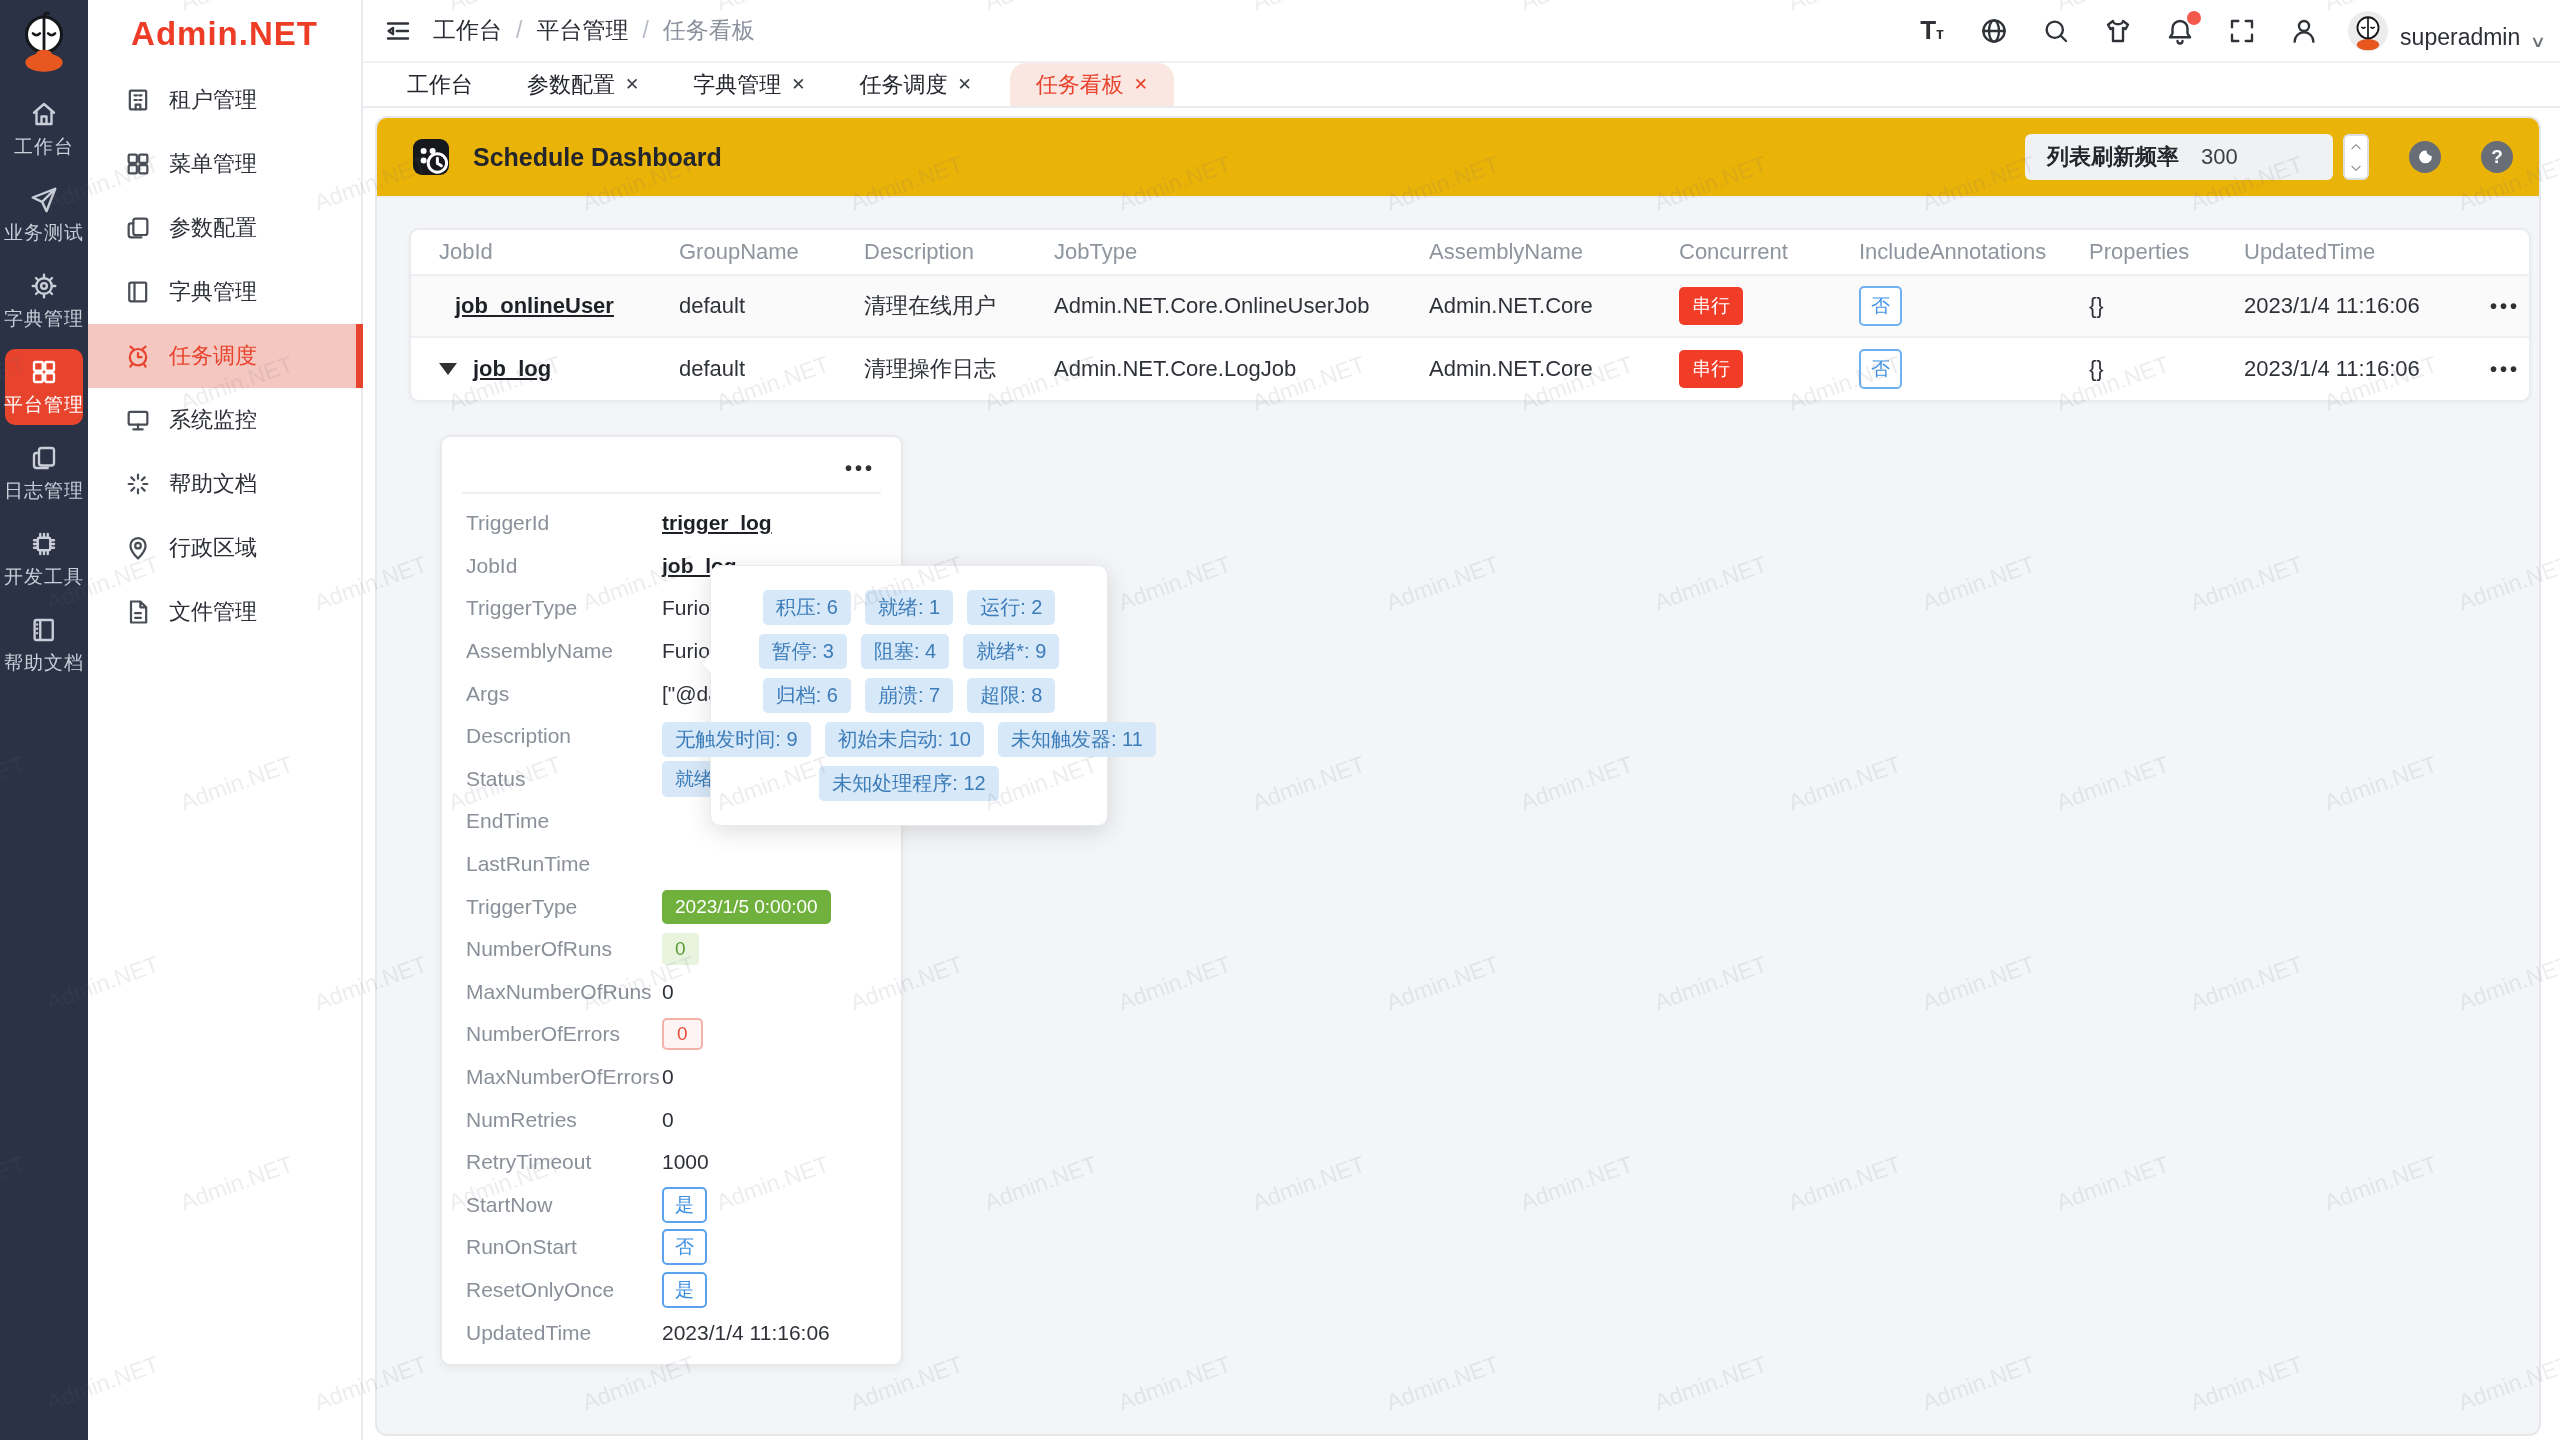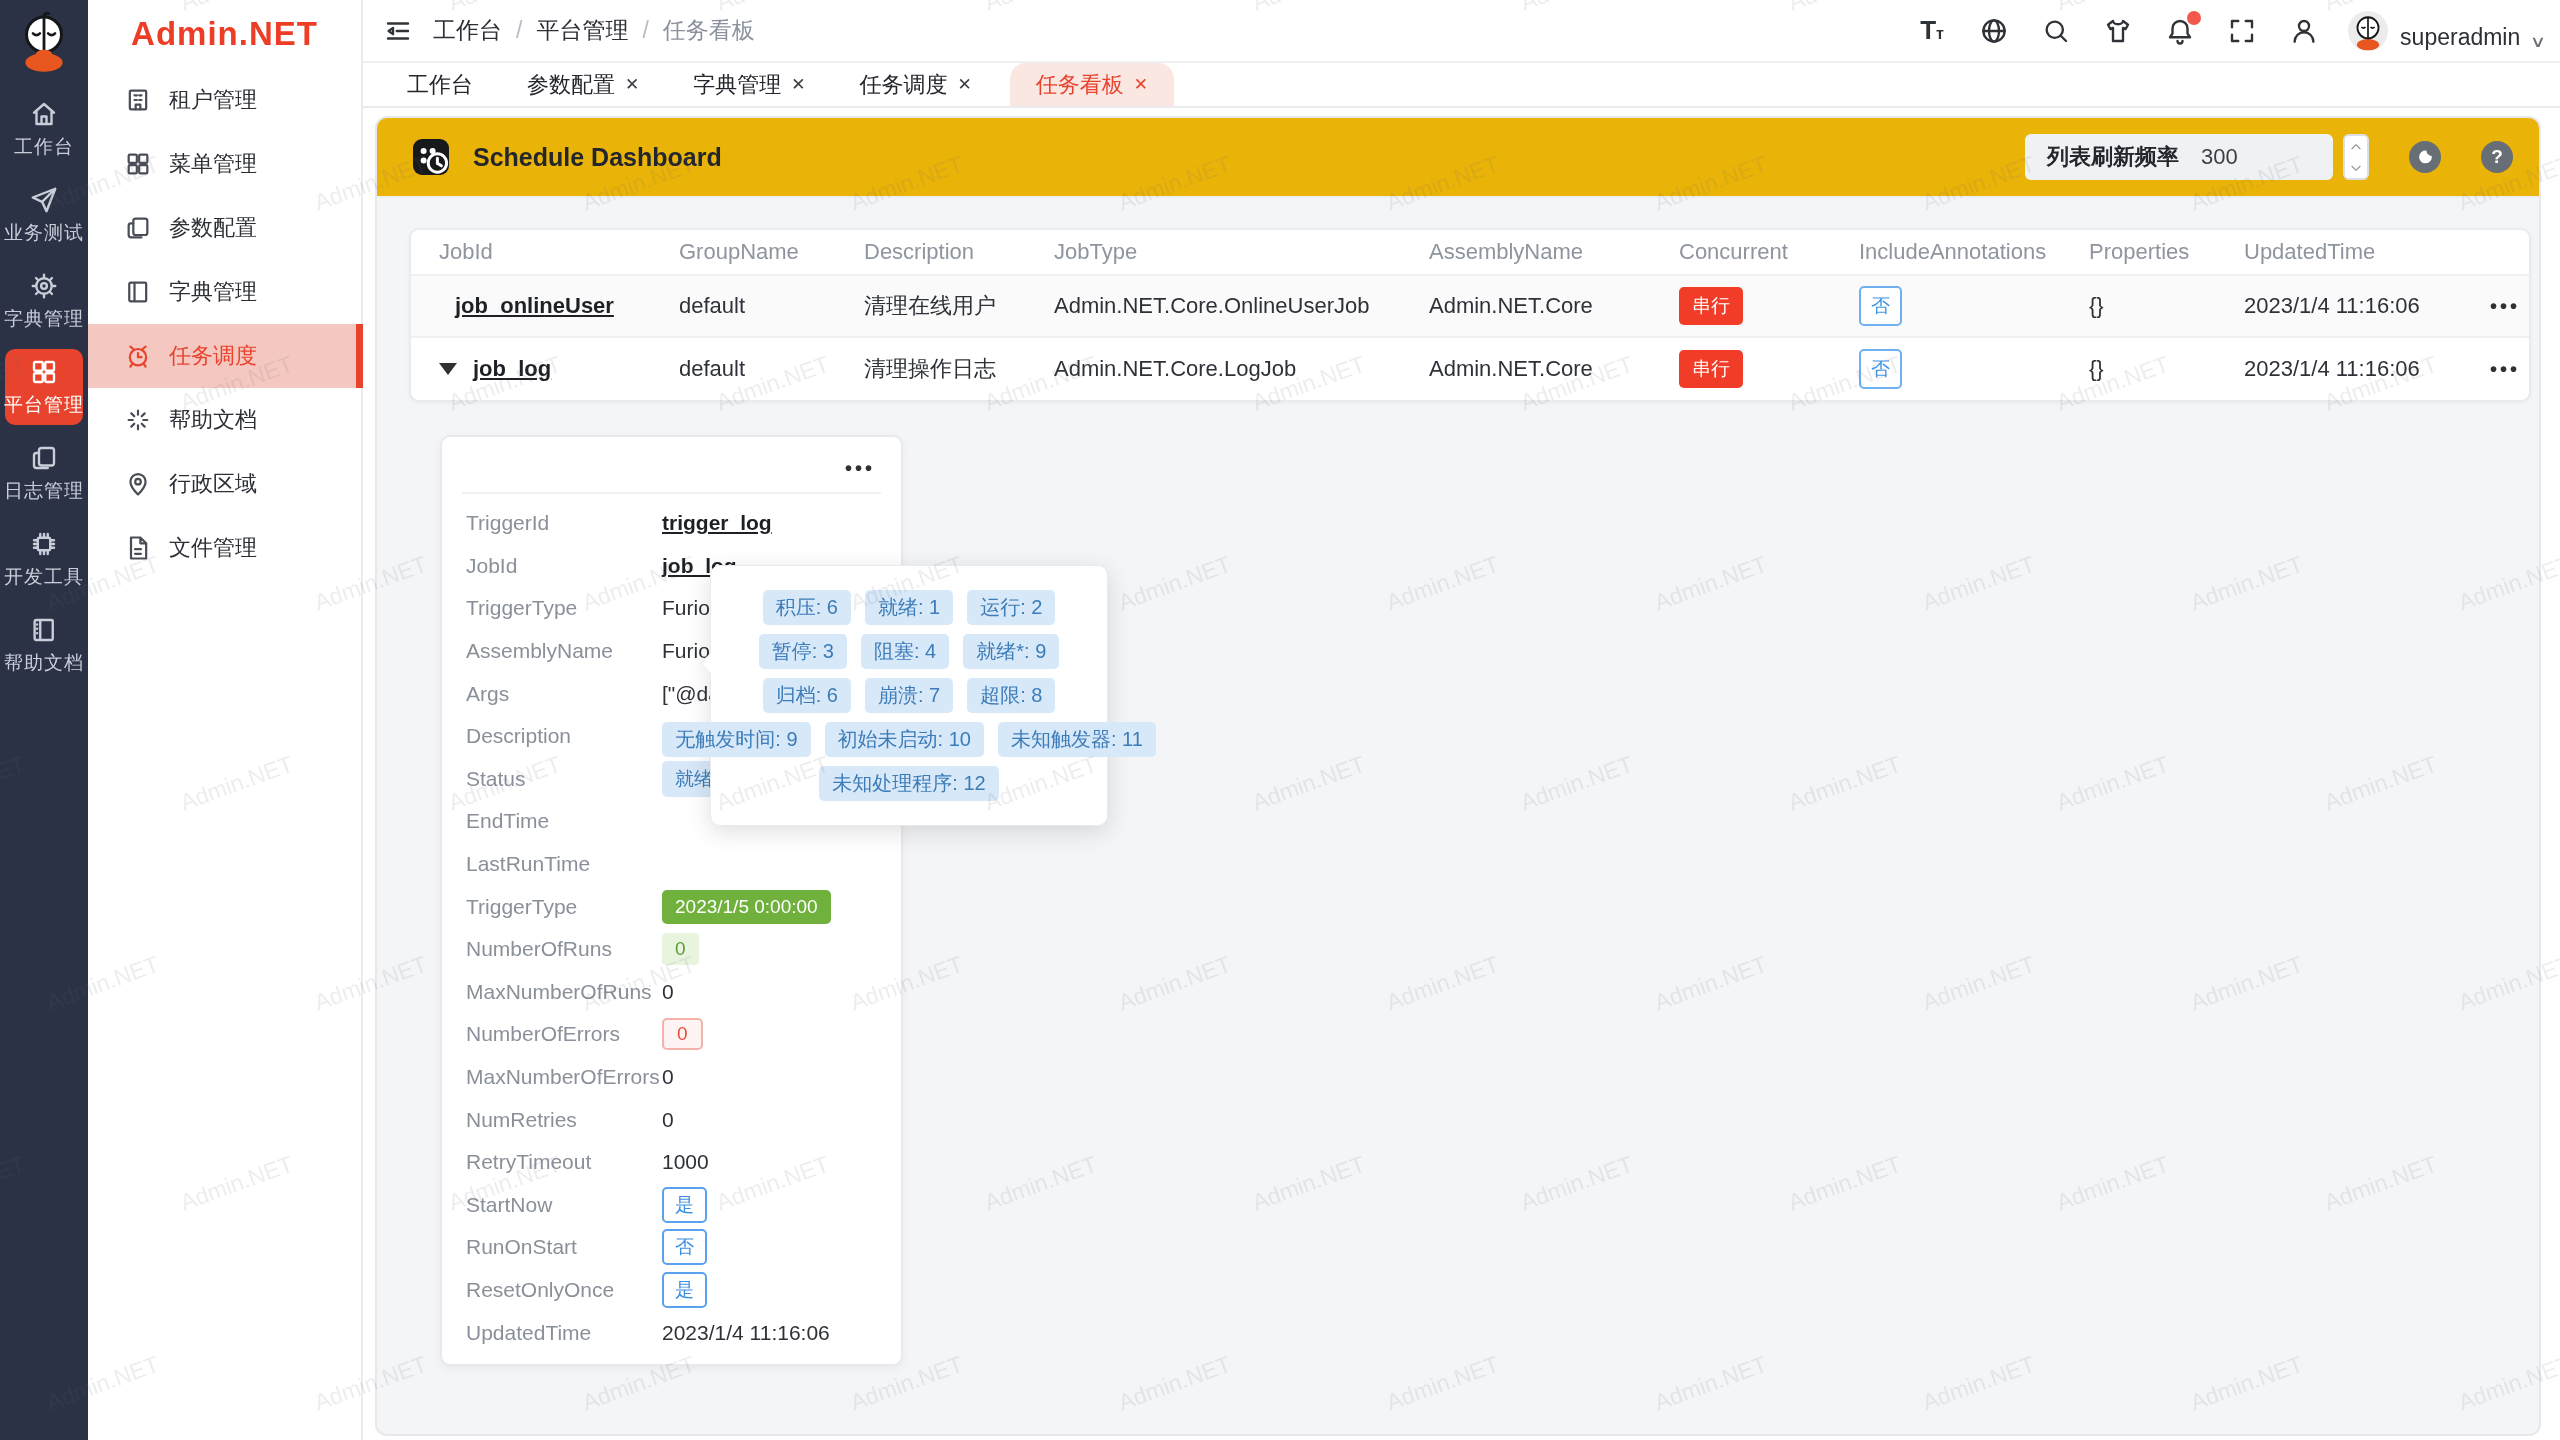--- a/index.html
+++ b/index.html
@@ -231,20 +231,27 @@
           <path d="M6 4 H18 a1 1 0 0 1 1 1 V19 a1 1 0 0 1 -1 1 H6 a1.5 1.5 0 0 1 -1.5 -1.5 V5.5 A1.5 1.5 0 0 1 6 4 Z M9 4 V20"></path>
         </svg>
       <span>字典管理</span>
     </div>
     <div class="menu-item active">
       <svg class="lineic" viewBox="0 0 24 24">
           <circle cx="12" cy="13" r="7"></circle>
           <path d="M12 13V9.5 M12 13h3 M5.5 4 L8 6 M18.5 4 L16 6 M7 19l-1.5 2 M17 19l1.5 2"></path>
         </svg>
       <span>任务调度</span>
+    </div>
+    <div class="menu-item">
+      <svg class="lineic" viewBox="0 0 24 24">
+          <rect x="4" y="5" width="16" height="11" rx="1.5"></rect>
+          <path d="M12 16v3 M8 20h8"></path>
+        </svg>
+      <span>系统监控</span>
     </div>
     <div class="menu-item">
       <svg class="lineic" viewBox="0 0 24 24">
           <path d="M12 4v3.5 M12 16.5V20 M4 12h3.5 M16.5 12H20 M6.3 6.3l2.5 2.5 M15.2 15.2l2.5 2.5 M17.7 6.3l-2.5 2.5 M8.8 15.2l-2.5 2.5"></path>
         </svg>
       <span>帮助文档</span>
     </div>
     <div class="menu-item">
       <svg class="lineic" viewBox="0 0 24 24">
           <path d="M12 21 C12 21 5.5 14.5 5.5 10 a6.5 6.5 0 0 1 13 0 C18.5 14.5 12 21 12 21 Z"></path>

